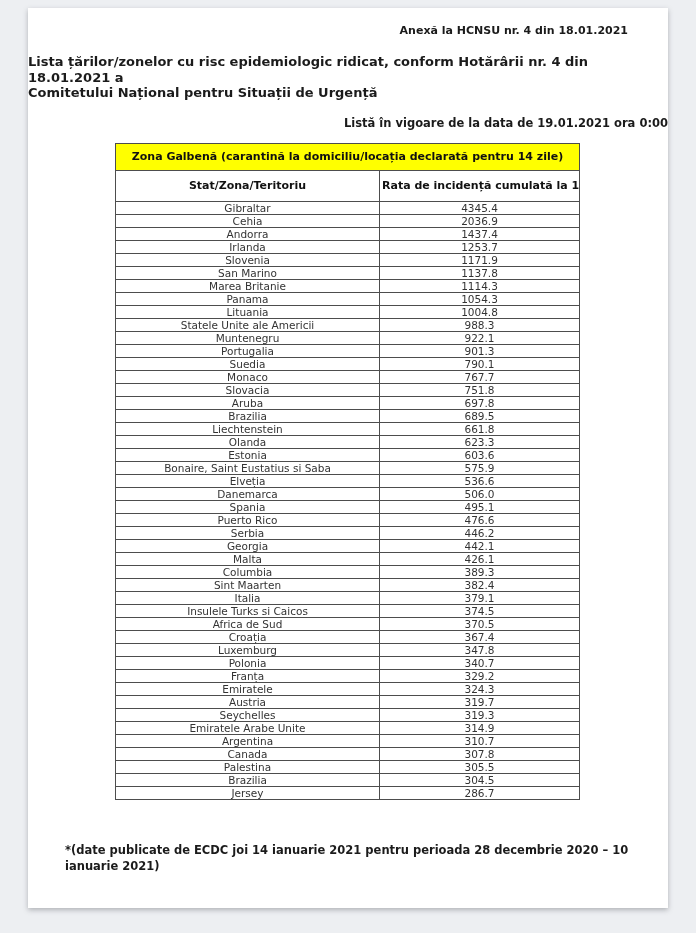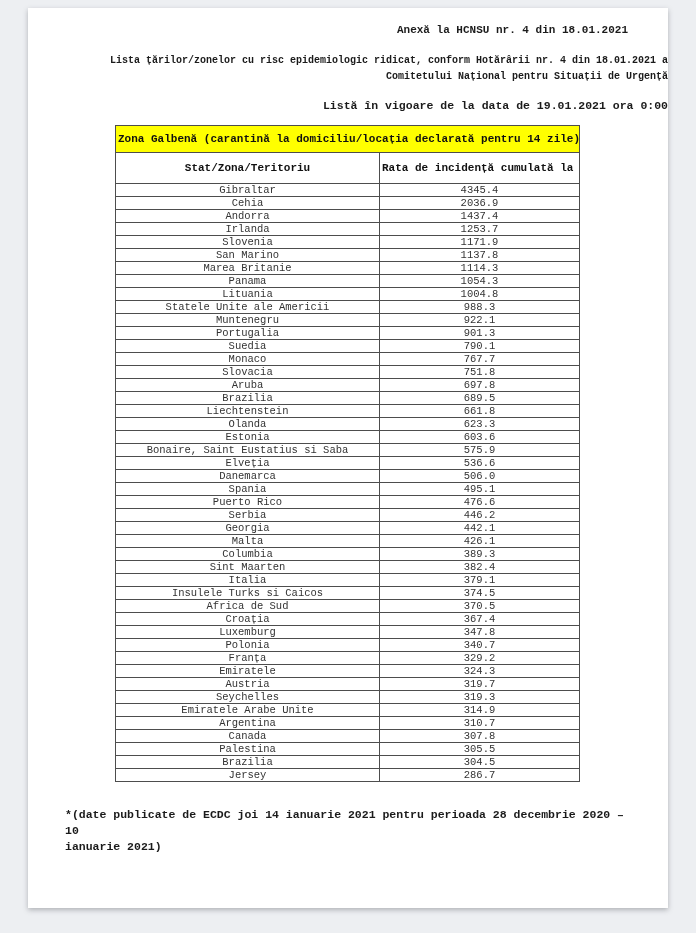--- a/index.html
+++ b/index.html
@@ -3,40 +3,40 @@
 <meta charset="utf-8">
 <style>
   * { box-sizing: border-box; }
   html, body { margin: 0; padding: 0; }
   body {
     width: 696px; height: 933px;
     background: #edeff2;
     font-family: "DejaVu Sans", "Liberation Sans", sans-serif;
     overflow: hidden;
   }
-  .canvas { position: relative; width: 696px; height: 933px; font-family: Liberation Mono, monospace; }
+  .canvas { position: relative; width: 696px; height: 933px; }
   .page {
     position: absolute;
     left: 28px; top: 8px;
     width: 640px; height: 900px;
     background: #ffffff;
     box-shadow: 0 2px 5px rgba(60,64,72,0.35);
     color: #1a1a1a;
   }
   .anexa {
     padding: 16px 40px 0 0;
     text-align: right;
     font-size: 11px;
     font-weight: bold;
     color: #1b1b1b;
   }
   .doc-title {
     margin-top: 17px;
-    text-align: right;
-    font-size: 10px;
+    text-align: left;
+    font-size: 13px;
     font-weight: bold;
     line-height: 15.5px;
     color: #1b1b1b;
   }
   .effective {
     margin-top: 15px;
     text-align: right;
     font-size: 11.5px;
     font-weight: bold;
     color: #1b1b1b;
@@ -73,21 +73,21 @@
   col.col-country { width: 264px; }
   col.col-rate   { width: 200px; }
   table.risk-table tbody td {
     height: 12.4px;
     padding: 0 2px;
     font-size: 10.5px;
     color: #333333;
     line-height: 12px;
   }
   .footnote {
-    margin: 25px 0 0 37px;
+    margin: 42px 0 0 37px;
     width: 575px;
     font-size: 11.5px;
     font-weight: bold;
     line-height: 16px;
     color: #1b1b1b;
   }
 </style>
 </head>
 <body>
 

